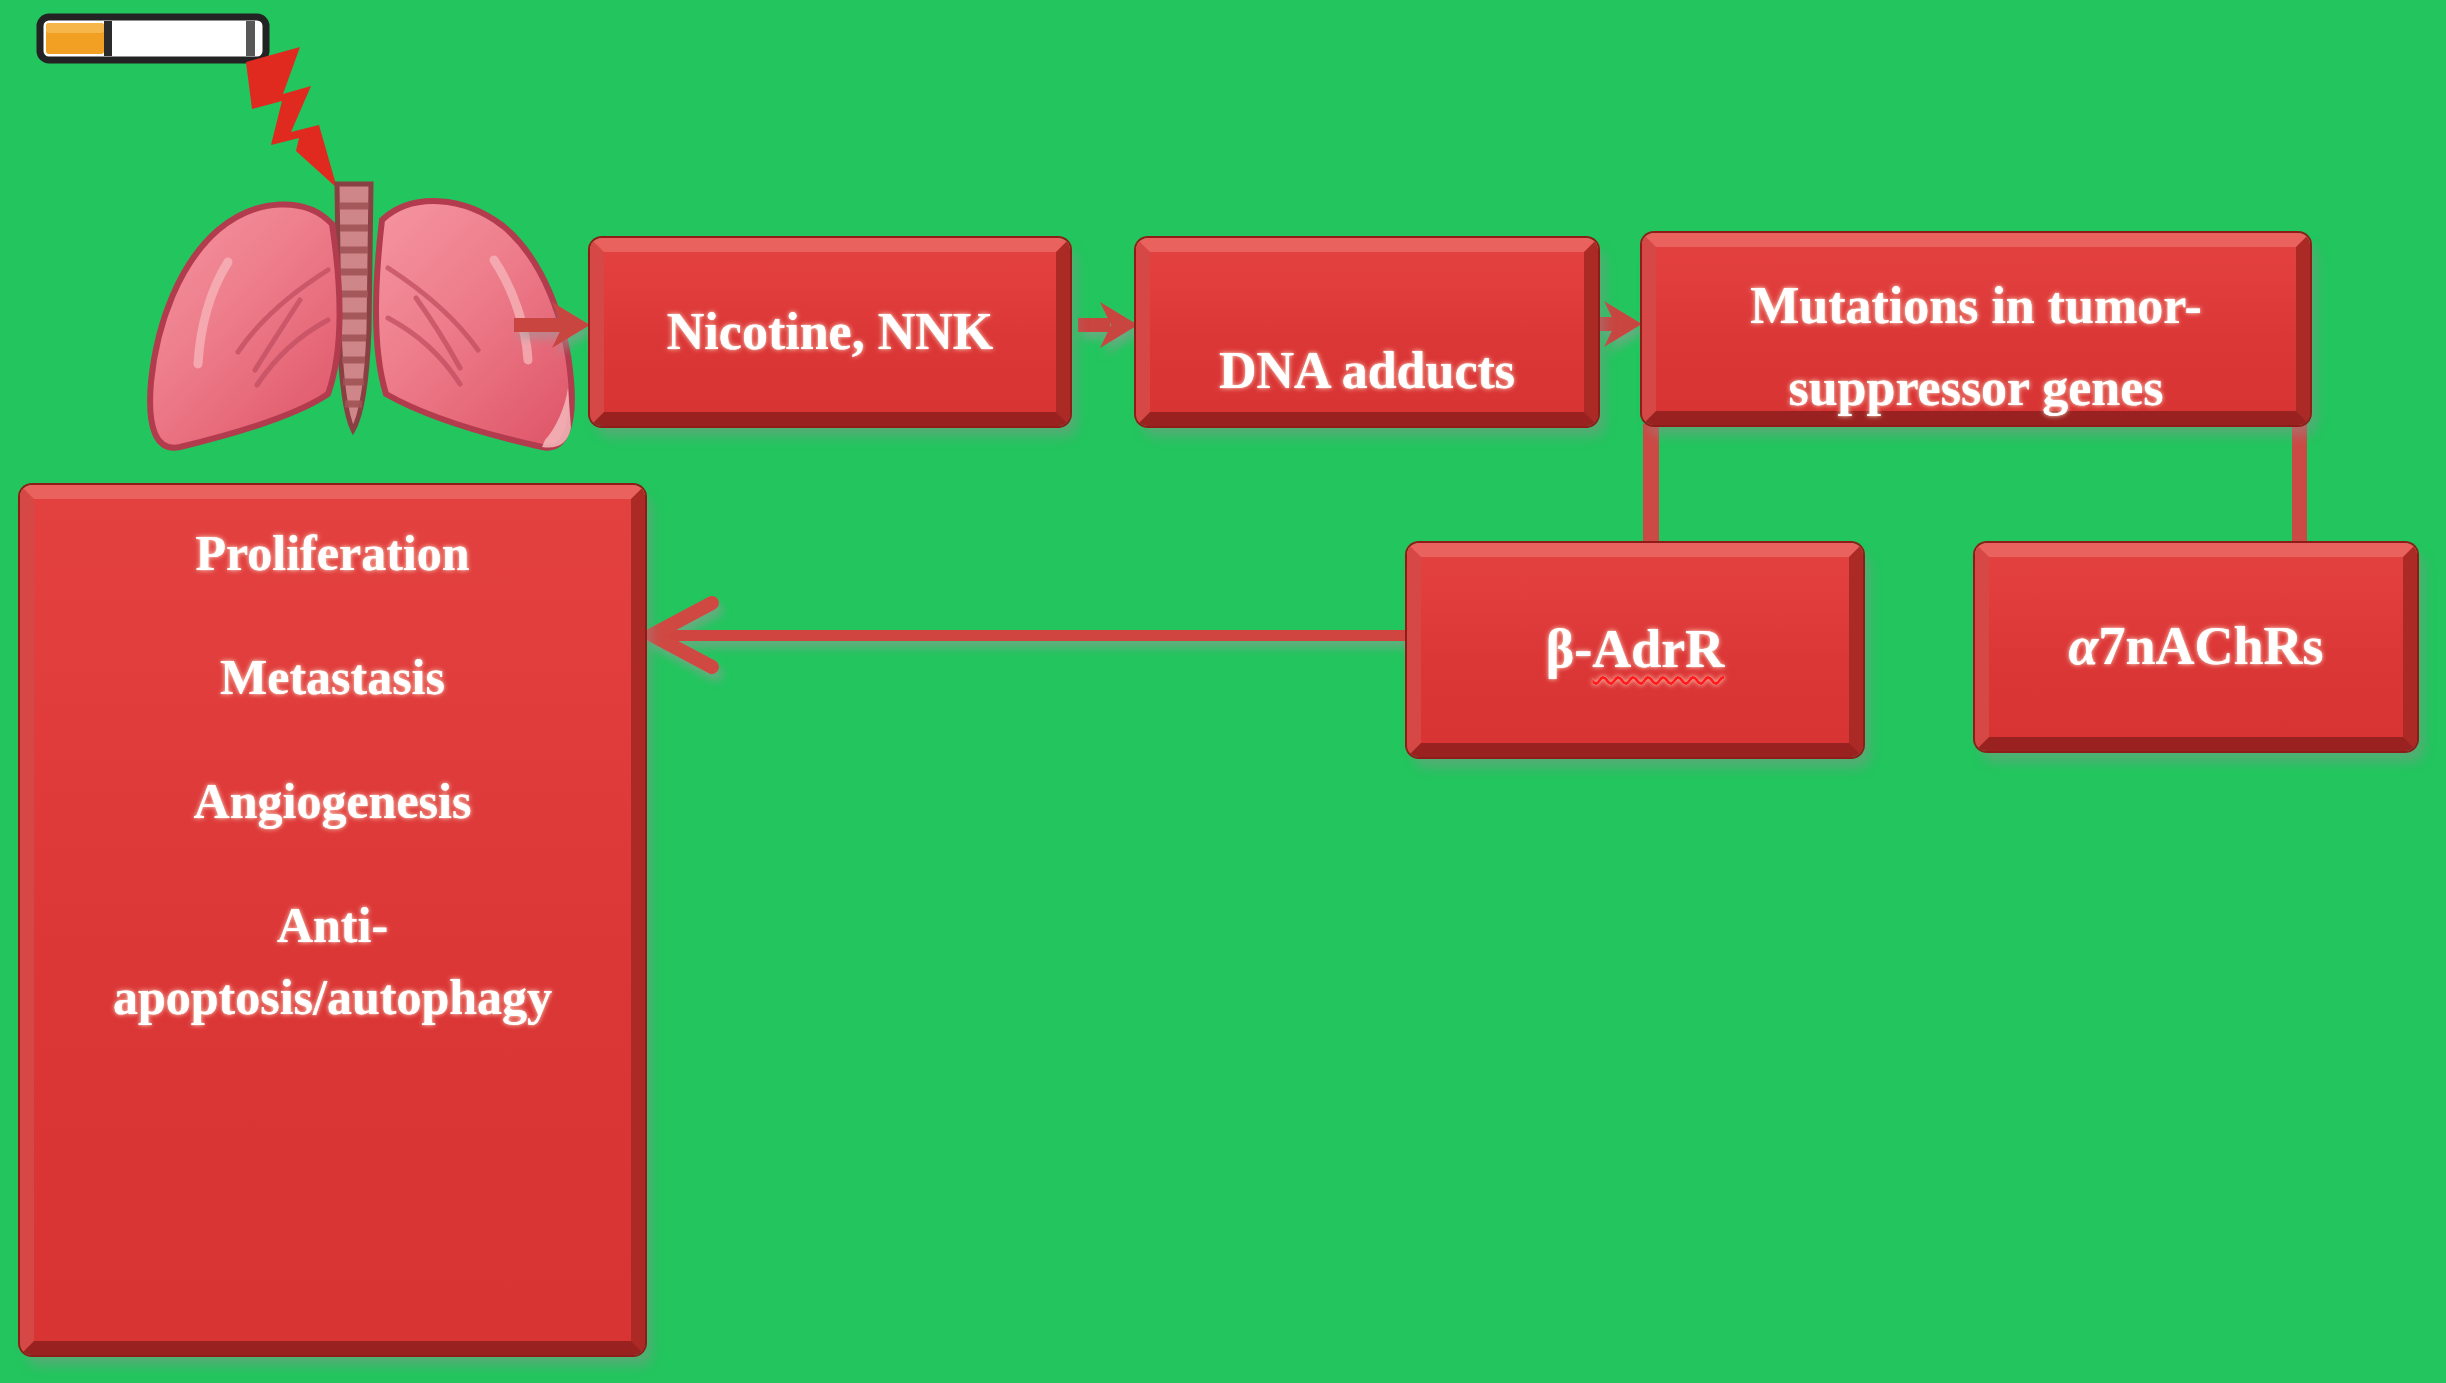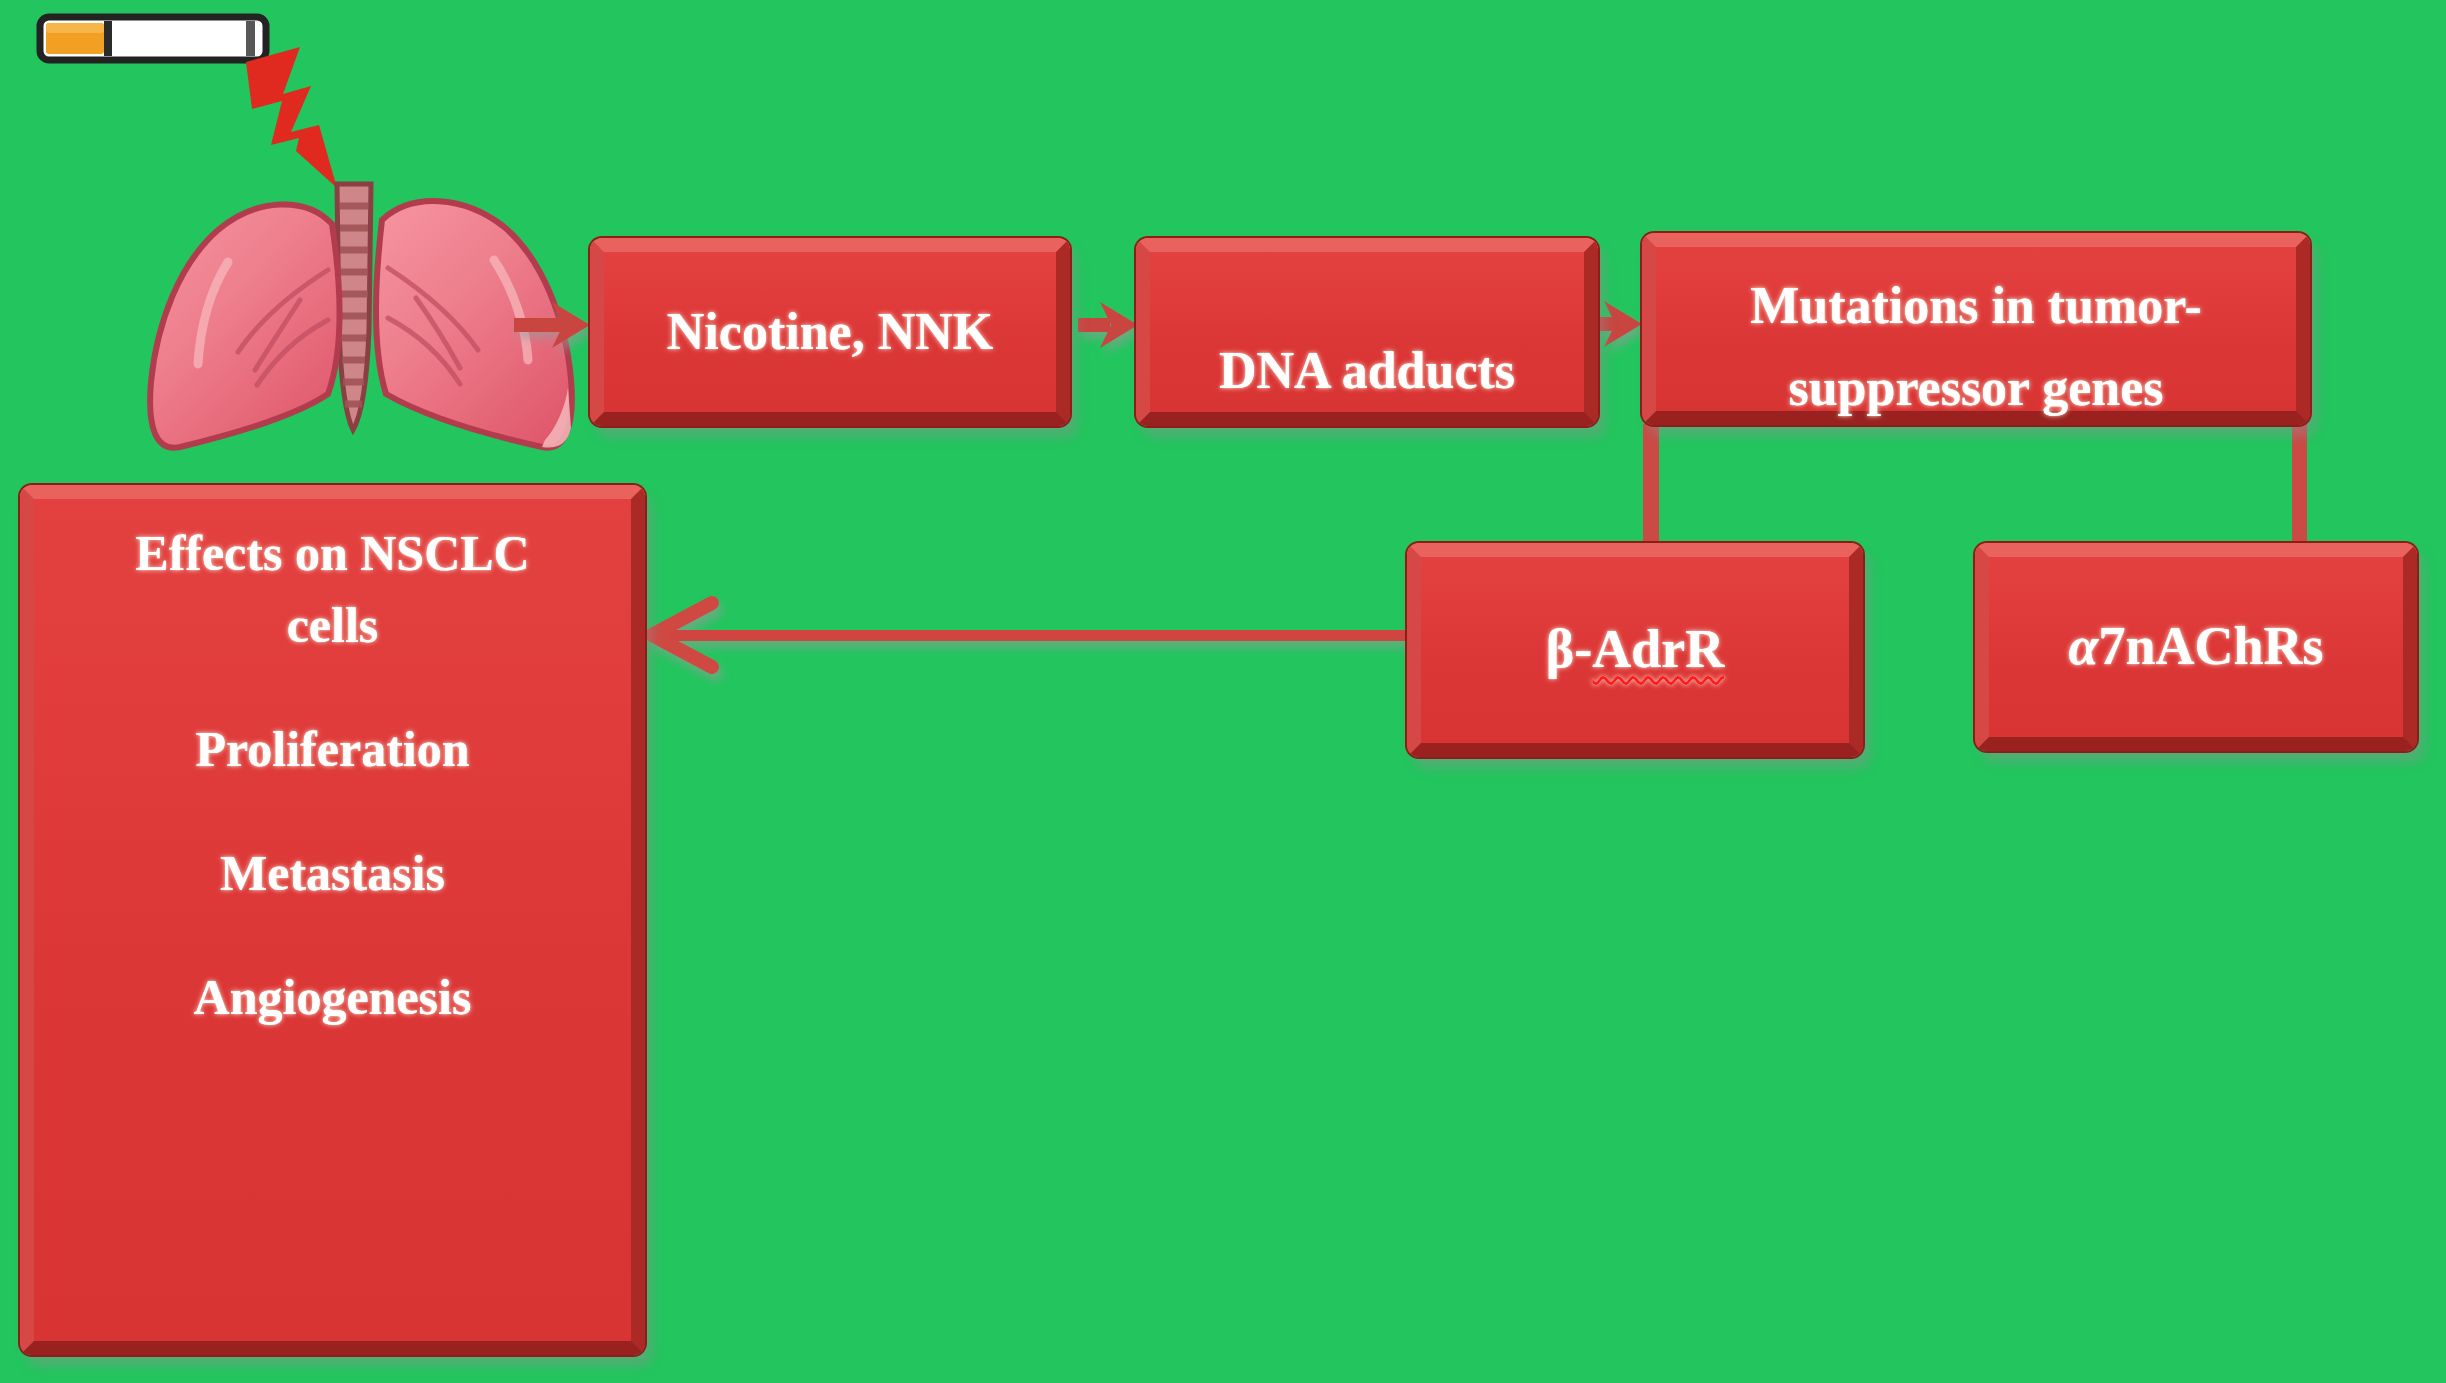--- a/index.html
+++ b/index.html
@@ -143,20 +143,20 @@
 
   <div class="node" id="box-badrr">
     <span class="label receptor-label"><span>β-</span><span class="squiggle">AdrR</span></span>
   </div>
 
   <div class="node" id="box-a7">
     <span class="label receptor-label"><span class="alpha">α</span><span>7nAChRs</span></span>
   </div>
 
   <div class="node" id="box-effects">
-    <p class="effects-title">Effects on NSCLC
-cells</p>
     <p class="effects-item">Proliferation</p>
     <p class="effects-item">Metastasis</p>
     <p class="effects-item">Angiogenesis</p>
+    <p class="effects-item">Anti-
+apoptosis/autophagy</p>
   </div>
 
 </div>
 
 </body></html>

